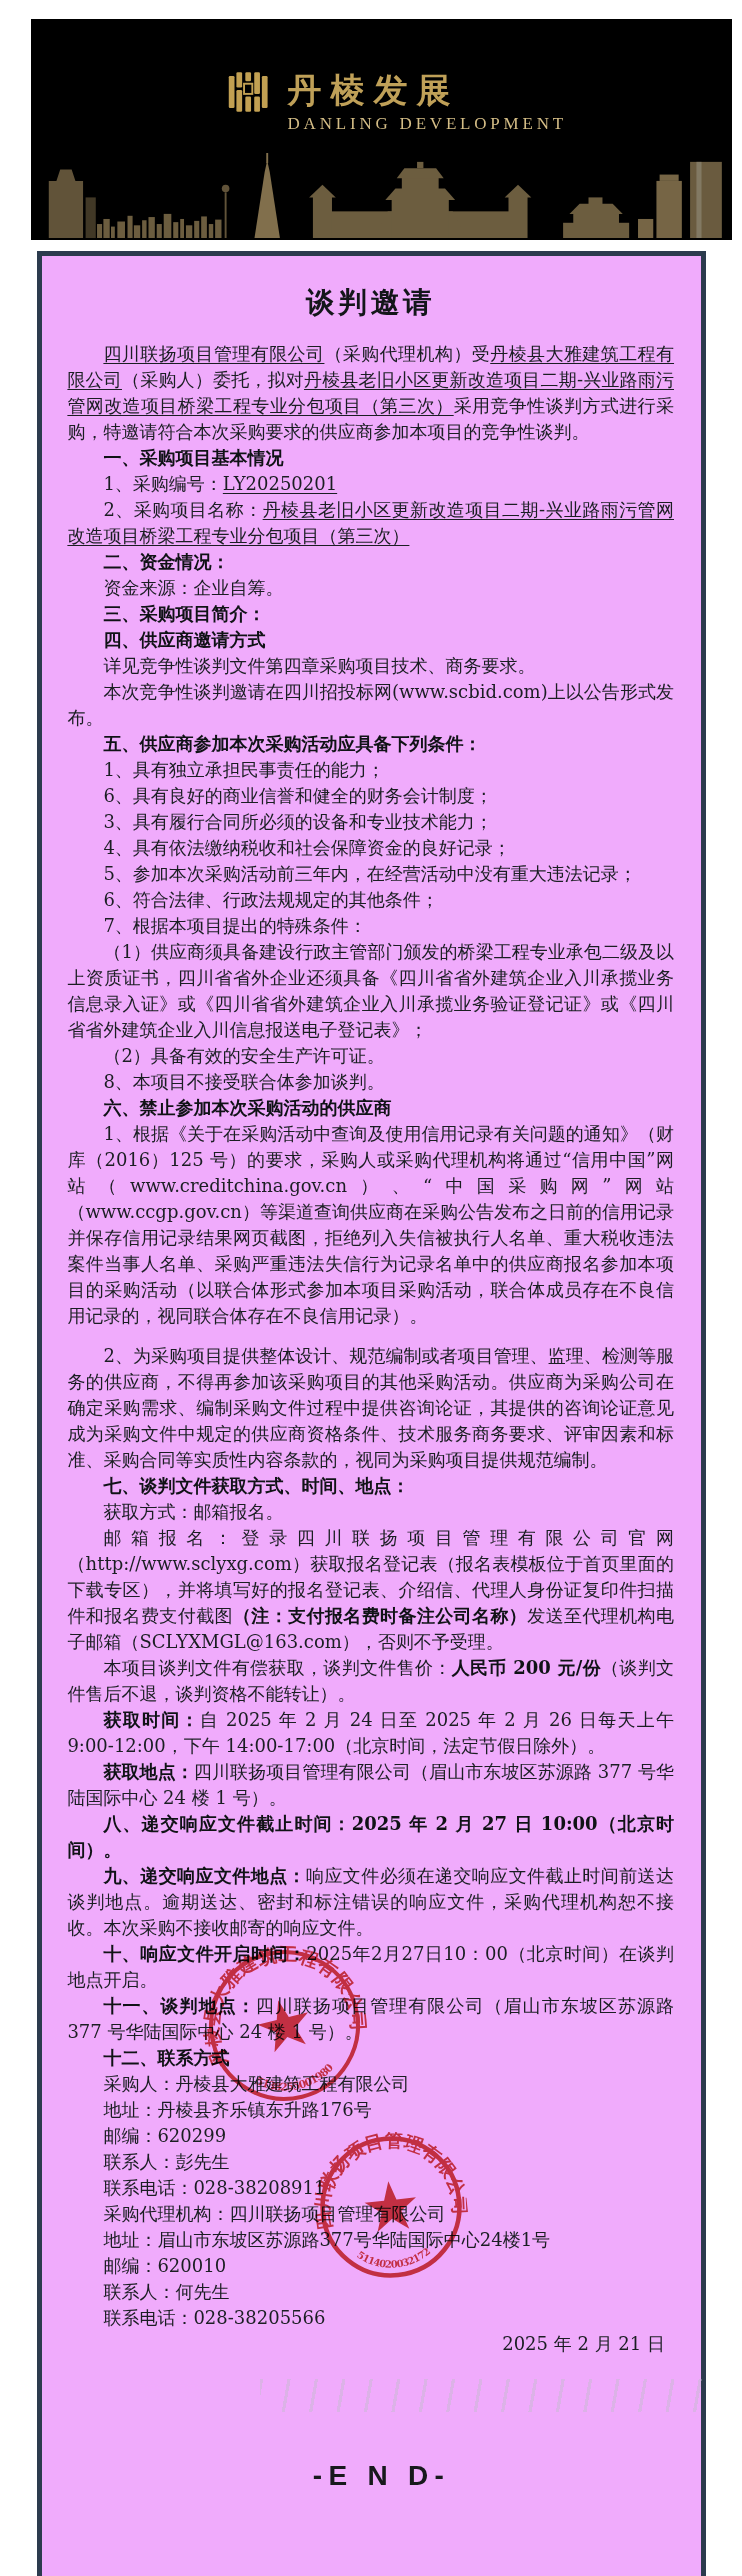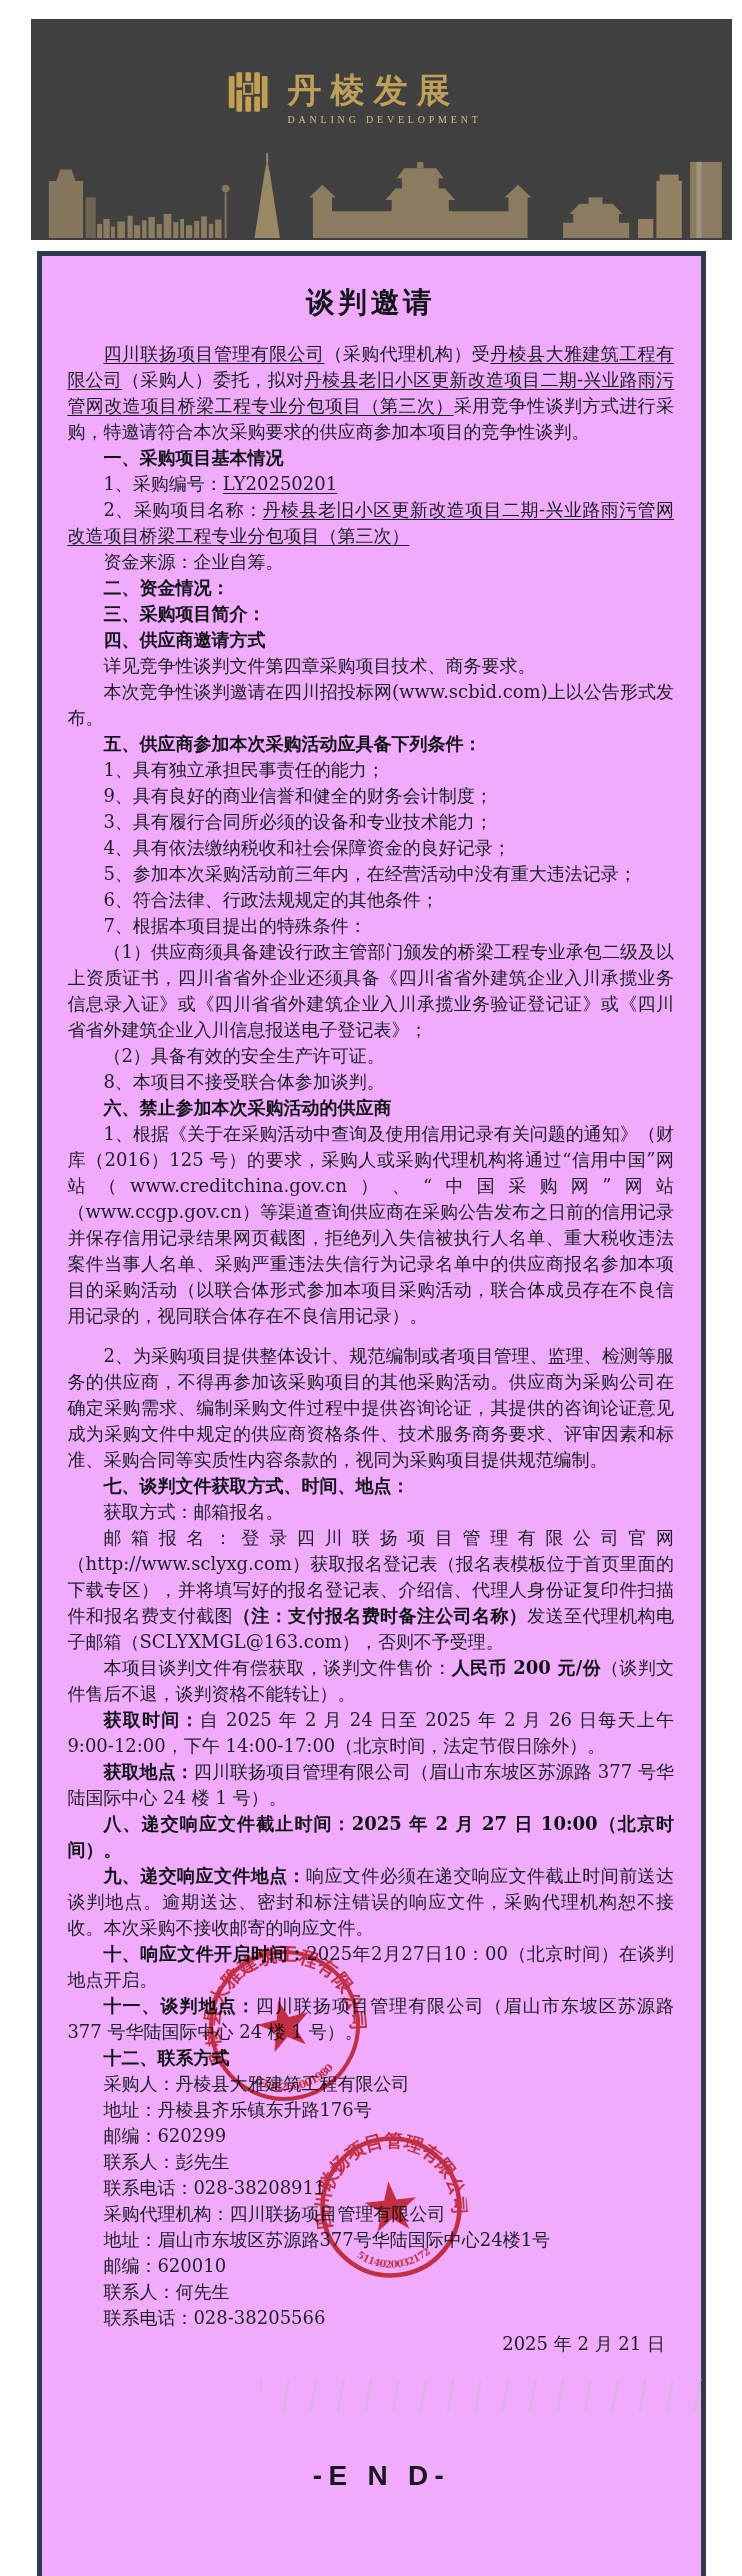--- a/index.html
+++ b/index.html
@@ -6,31 +6,31 @@
   body{
     position:relative;
     width:743px;height:2576px;
     background:#ffffff;
     font-family:"DejaVu Serif","Liberation Serif",serif;
     overflow:hidden;
   }
   
   .letterhead{
     position:absolute;left:30.5px;top:19px;width:701px;height:221px;
-    background:#404040;
+    background:#000000;
   }
   .brand-row{position:absolute;left:197px;top:52px;display:flex;align-items:flex-start;gap:19px;}
   .logo-mark{width:41px;height:42px;flex:0 0 auto;}
   .brand-text{display:flex;flex-direction:column;}
   .brand-cn{
     font-size:34px;font-weight:bold;color:#bfa058;letter-spacing:9px;
     line-height:38px;white-space:nowrap;
   }
   .brand-en{
-    margin-top:5.1px;font-size:10px;color:#d4bd86;letter-spacing:3.8px;
+    margin-top:5.1px;font-size:17px;color:#d4bd86;letter-spacing:3.8px;
     font-family:"Liberation Serif",serif;white-space:nowrap;
   }
   .skyline{position:absolute;left:0;bottom:2.5px;width:701px;height:85px;}
   
   .page{
     position:absolute;left:37px;top:251px;width:669px;height:2568px;
     box-sizing:border-box;
     background:#f0abfc;
     border:5.1px solid #2c3b4e;
     padding:23px 27px 0 25.4px;
@@ -158,29 +158,29 @@
   </svg>
 </div>
 
 <div class="page">
   <div class="doc-title">谈判邀请</div>
   <div>
       <p class="para"><span class="ul">四川联扬项目管理有限公司</span><span>（采购代理机构）受</span><span class="ul">丹棱县大雅建筑工程有限公司</span><span>（采购人）委托，拟对</span><span class="ul">丹棱县老旧小区更新改造项目二期-兴业路雨污管网改造项目桥梁工程专业分包项目（第三次）</span><span>采用竞争性谈判方式进行采购，特邀请符合本次采购要求的供应商参加本项目的竞争性谈判。</span></p>
       <p class="para bold"><span>一、采购项目基本情况</span></p>
       <p class="para"><span>1、采购编号：</span><span class="ul">LY20250201</span></p>
       <p class="para"><span>2、采购项目名称：</span><span class="ul">丹棱县老旧小区更新改造项目二期-兴业路雨污管网改造项目桥梁工程专业分包项目（第三次）</span></p>
+      <p class="para bold"><span>二、资金情况：</span></p>
       <p class="para"><span>资金来源：企业自筹。</span></p>
-      <p class="para bold"><span>二、资金情况：</span></p>
       <p class="para bold"><span>三、采购项目简介：</span></p>
       <p class="para bold"><span>四、供应商邀请方式</span></p>
       <p class="para"><span>详见竞争性谈判文件第四章采购项目技术、商务要求。</span></p>
       <p class="para"><span>本次竞争性谈判邀请在四川招投标网(www.scbid.com)上以公告形式发布。</span></p>
       <p class="para bold"><span>五、供应商参加本次采购活动应具备下列条件：</span></p>
       <p class="para"><span>1、具有独立承担民事责任的能力；</span></p>
-      <p class="para"><span>9、具有良好的商业信誉和健全的财务会计制度；</span></p>
+      <p class="para"><span>6、具有良好的商业信誉和健全的财务会计制度；</span></p>
       <p class="para"><span>3、具有履行合同所必须的设备和专业技术能力；</span></p>
       <p class="para"><span>4、具有依法缴纳税收和社会保障资金的良好记录；</span></p>
       <p class="para"><span>5、参加本次采购活动前三年内，在经营活动中没有重大违法记录；</span></p>
       <p class="para"><span>6、符合法律、行政法规规定的其他条件；</span></p>
       <p class="para"><span>7、根据本项目提出的特殊条件：</span></p>
       <p class="para"><span>（1）供应商须具备建设行政主管部门颁发的桥梁工程专业承包二级及以上资质证书，四川省省外企业还须具备《四川省省外建筑企业入川承揽业务信息录入证》或《四川省省外建筑企业入川承揽业务验证登记证》或《四川省省外建筑企业入川信息报送电子登记表》；</span></p>
       <p class="para"><span>（2）具备有效的安全生产许可证。</span></p>
       <p class="para"><span>8、本项目不接受联合体参加谈判。</span></p>
       <p class="para bold"><span>六、禁止参加本次采购活动的供应商</span></p>
       <p class="para"><span>1、根据《关于在采购活动中查询及使用信用记录有关问题的通知》（财库（2016）125 号）的要求，采购人或采购代理机构将通过“信用中国”网站（www.creditchina.gov.cn）、“中国采购网”网站（www.ccgp.gov.cn）等渠道查询供应商在采购公告发布之日前的信用记录并保存信用记录结果网页截图，拒绝列入失信被执行人名单、重大税收违法案件当事人名单、采购严重违法失信行为记录名单中的供应商报名参加本项目的采购活动（以联合体形式参加本项目采购活动，联合体成员存在不良信用记录的，视同联合体存在不良信用记录）。</span></p>

